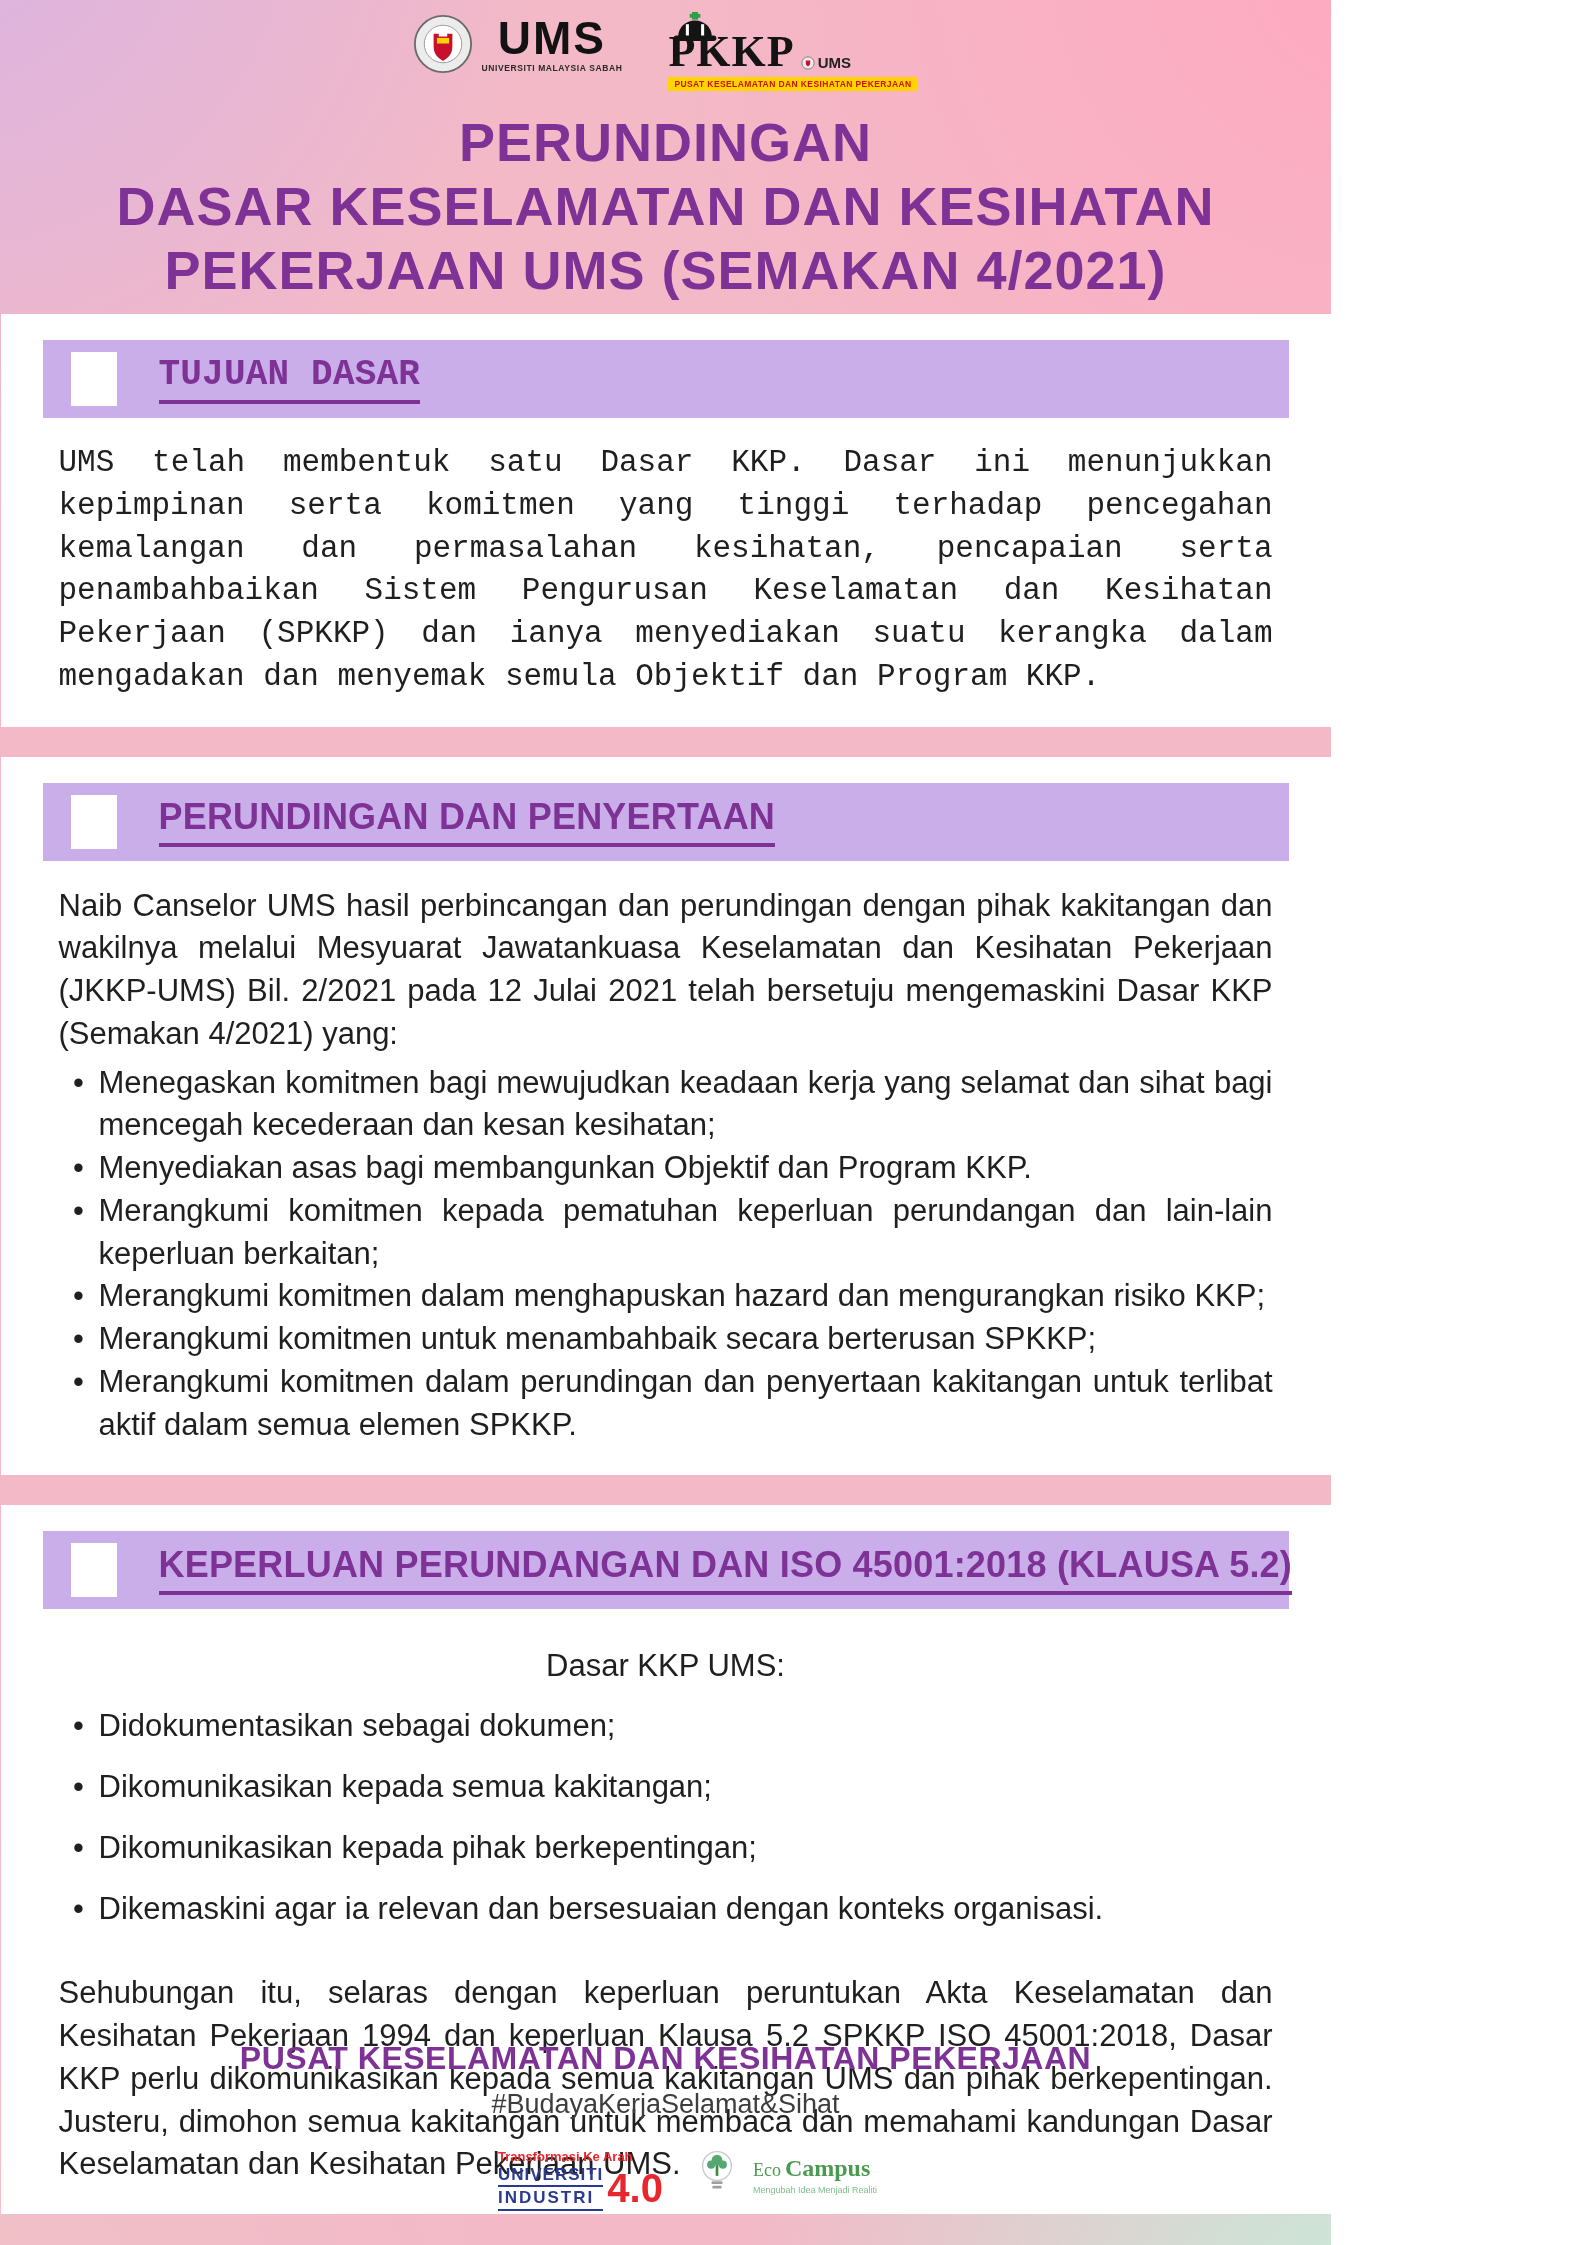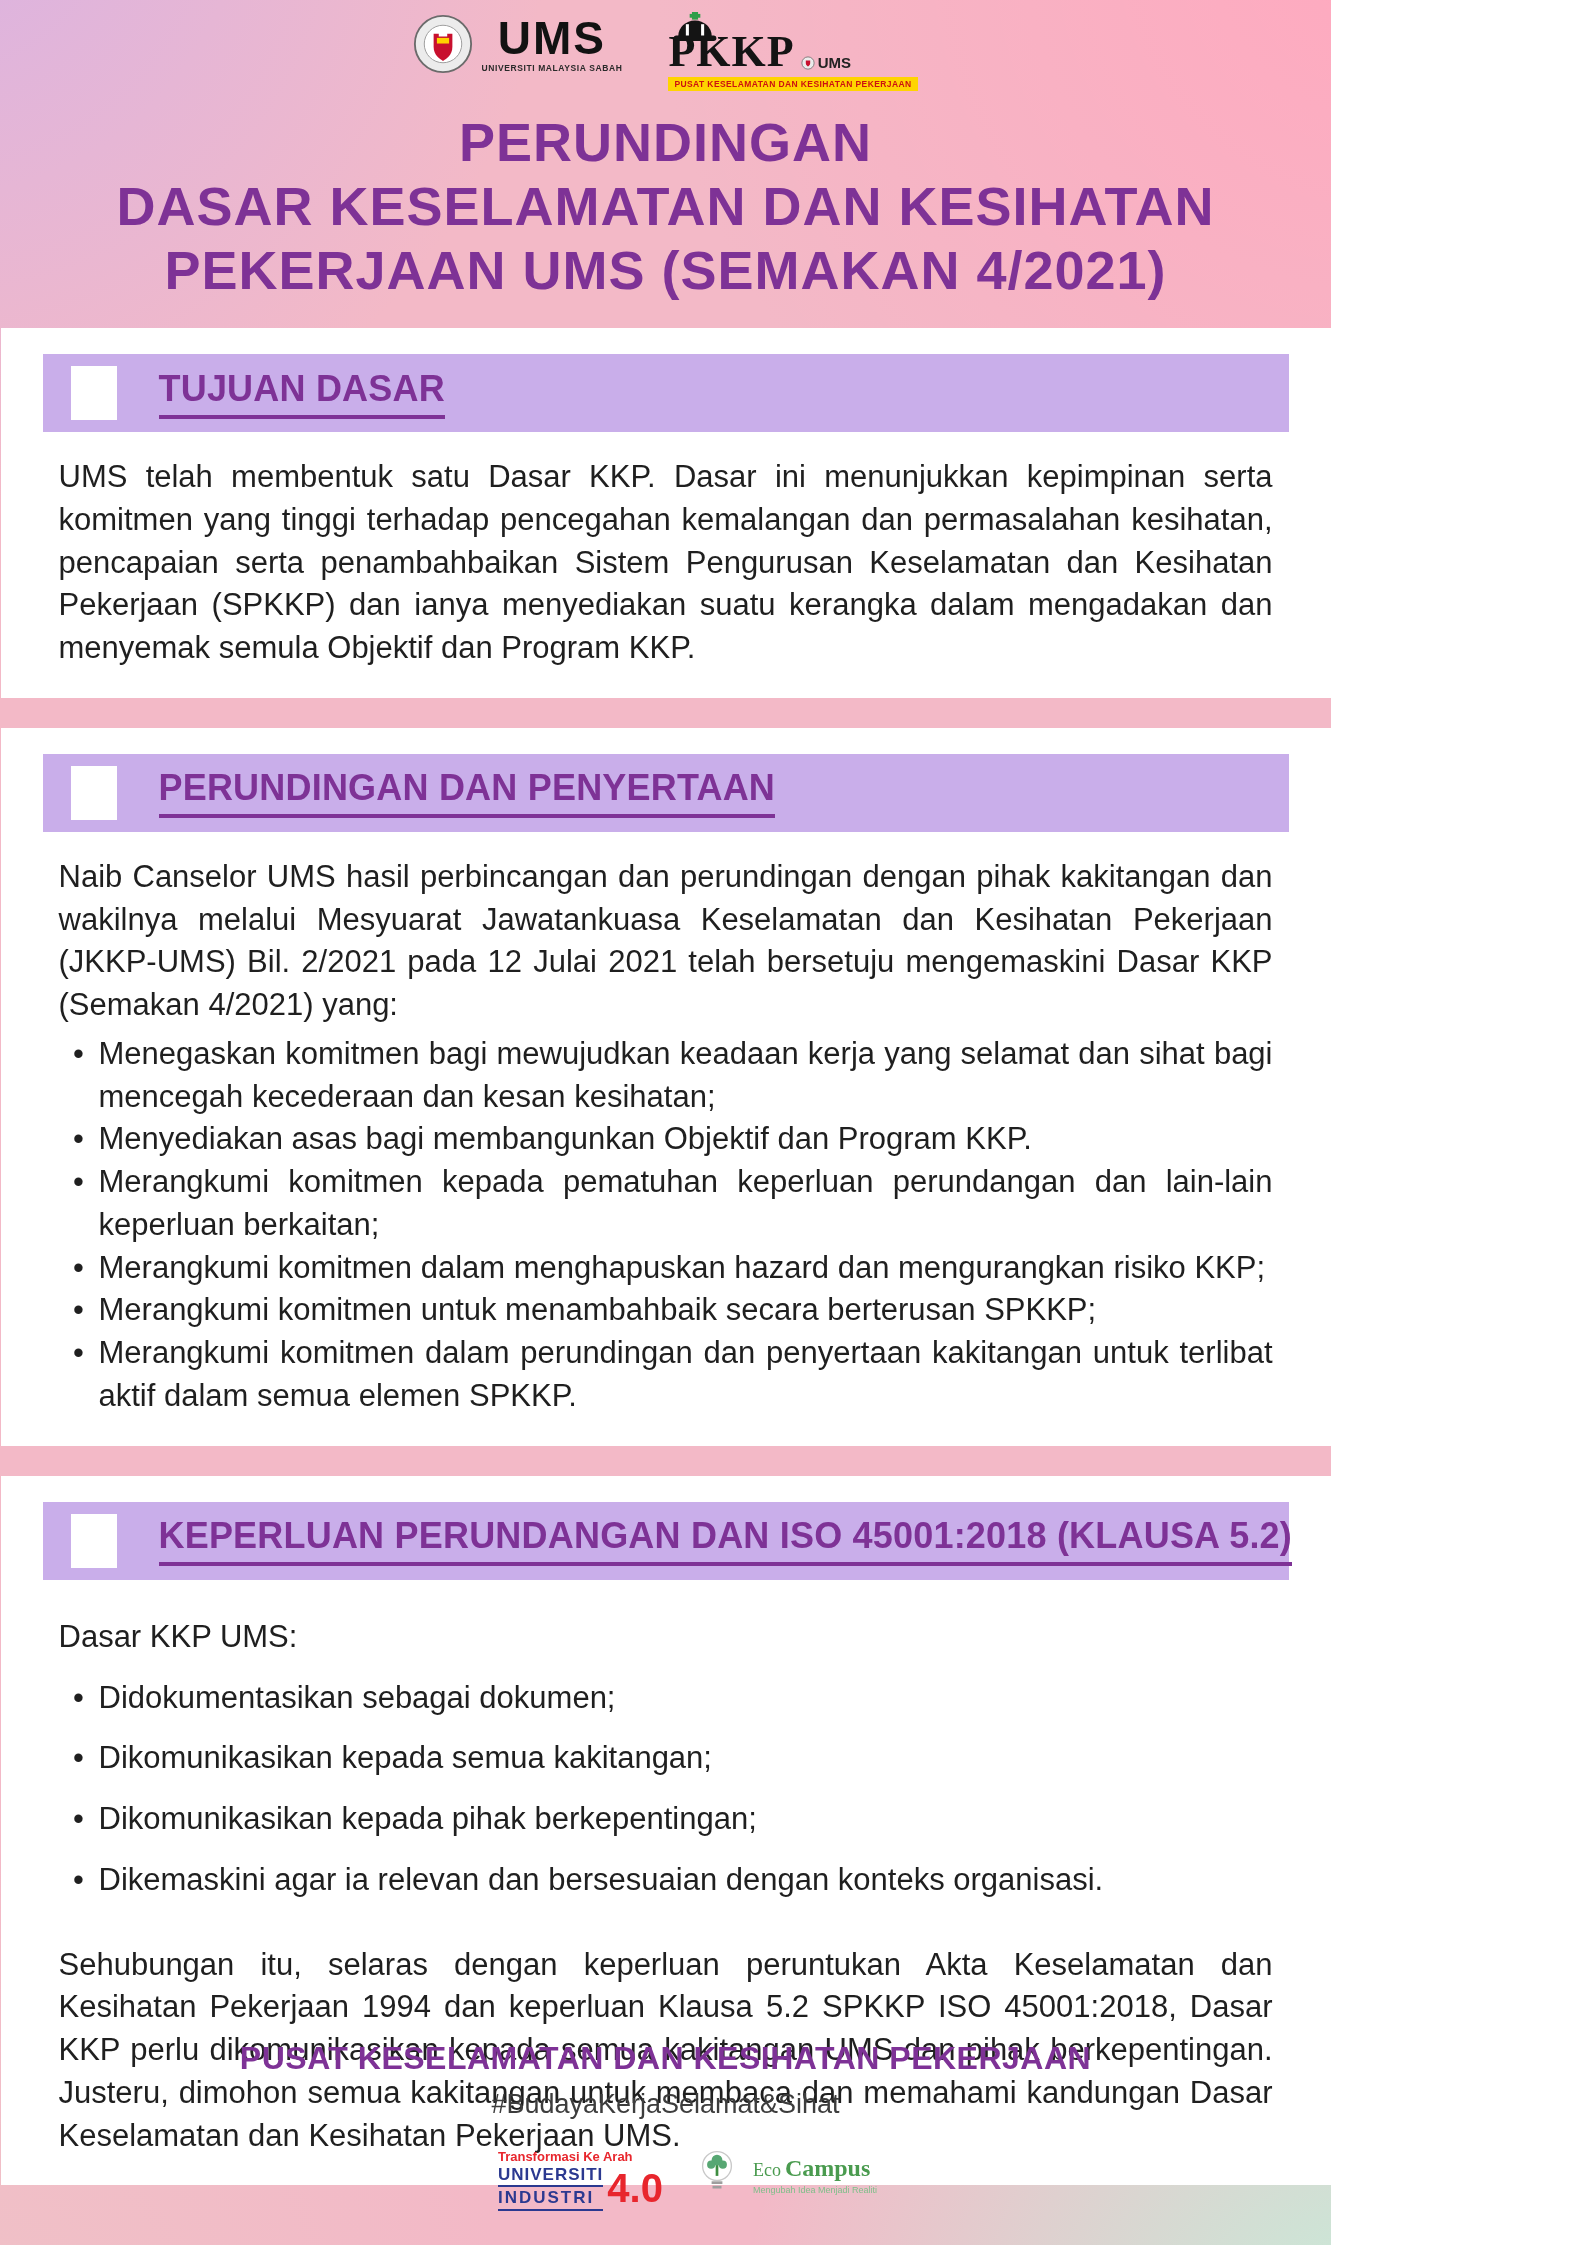--- a/index.html
+++ b/index.html
@@ -46,40 +46,40 @@
   .title-line {
     color: #7e3296; font-weight: 700; font-size: 54px;
     line-height: 64px; letter-spacing: 1px;
   }
 
   
   .card {
     width: 1330px; margin: 30px auto 0; background: #ffffff;
     padding: 26px 42px 28px;
   }
-  .card.first { margin-top: 26px; }
+  .card.first { margin-top: 12px; font-family: Liberation Mono, monospace; }
   .section-bar {
     background: #c9aeea; height: 78px;
     display: flex; align-items: center;
   }
   .white-square {
     width: 46px; height: 54px; background: #ffffff;
     margin-left: 28px; flex: 0 0 auto;
   }
   .section-title {
     margin-left: 42px; font-size: 36px; font-weight: 700;
     color: #7e3296; letter-spacing: 0.2px;
     border-bottom: 4px solid #7e3296; padding-bottom: 5px;
     white-space: nowrap;
   }
   .body-text {
     margin: 24px 16px 0; font-size: 31px; line-height: 1.38;
     color: #1f1f1f; text-align: justify;
   }
-  .body-text.left { text-align: left; margin-top: 36px; }
+  .body-text.left { text-align: center; margin-top: 36px; }
   .bullets { list-style: none; margin: 6px 16px 0; }
   .bullets li { display: flex; font-size: 31px; line-height: 1.38; color: #1f1f1f; }
   .bullets li::before { content: "\2022"; flex: 0 0 auto; width: 40px; text-align: center; }
   .bullets li span { flex: 1; text-align: justify; }
   .bullets.spaced li { margin-top: 18px; }
   .bullets.spaced li span { text-align: left; }
   .closing { margin-top: 42px; }
 
   
   .footer { position: absolute; left: 0; right: 0; top: 2040px; text-align: center; }

